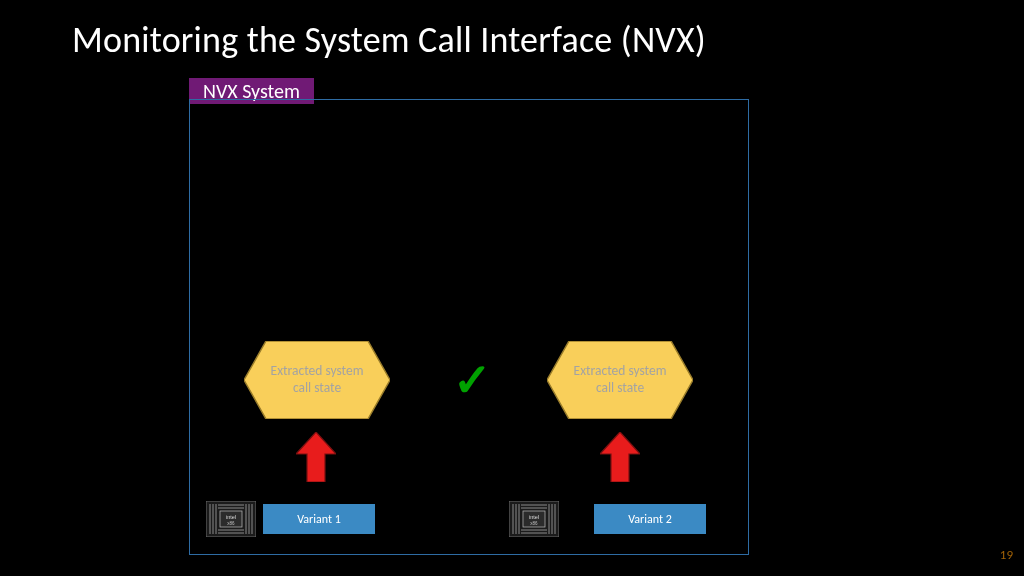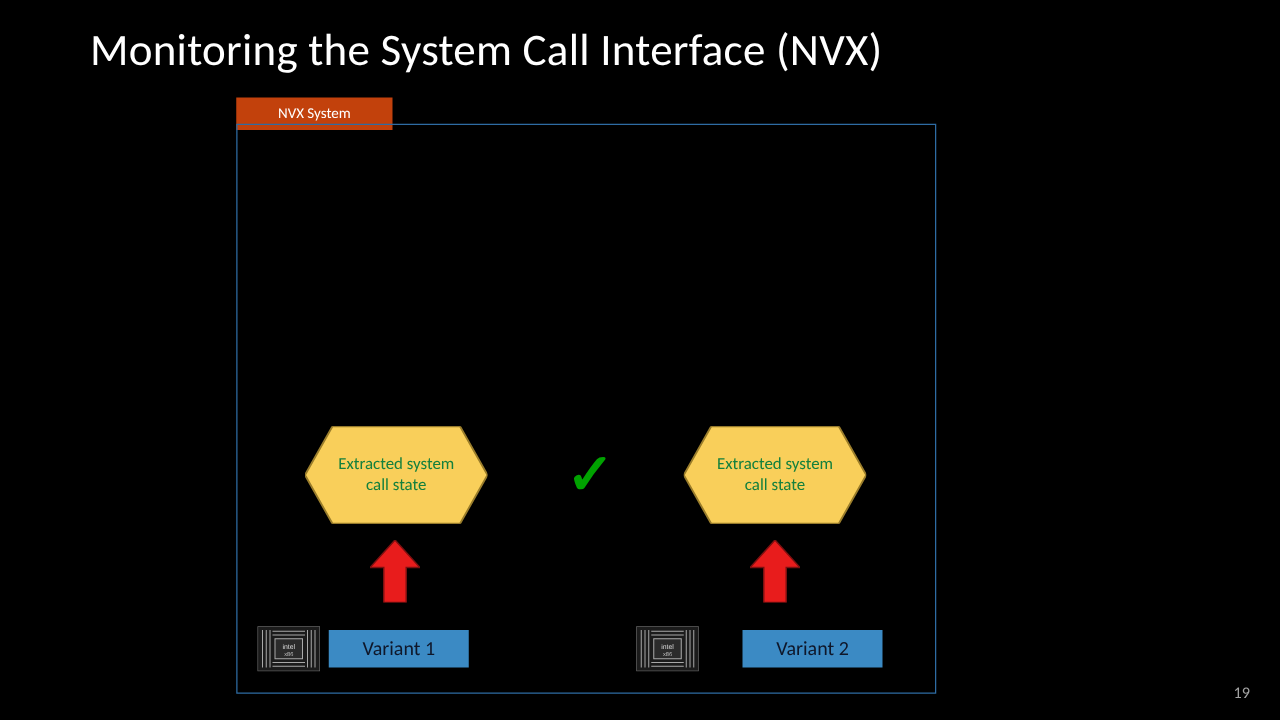--- a/index.html
+++ b/index.html
@@ -1,27 +1,27 @@
 <!DOCTYPE html>
 <html><head>
 <meta charset="utf-8">
 <style>
   * { box-sizing: border-box; margin: 0; padding: 0; }
   html, body { width: 1024px; height: 576px; background: #000; color: #fff; font-family: "Segoe UI", Calibri, sans-serif; overflow: hidden; position: relative; }
   .slide-title { position: absolute; left: 72px; top: 18px; font-size: 36px; font-weight: 300; color: #fff; letter-spacing: 0.2px; }
-  .slide-number { position: absolute; right: 24px; bottom: 14px; font-size: 13px; color: #a3a3a3; }
+  .slide-number { position: absolute; right: 11px; bottom: 14px; font-size: 13px; color: #a16207; }
   .nvx-box { position: absolute; left: 189px; top: 99px; width: 560px; height: 456px; border: 1px solid #2e6ca4; }
-  .nvx-tab { position: absolute; left: 189px; top: 78px; width: 125px; height: 26px; background: #c2410c; color: #fff; display: flex; align-items: center; justify-content: center; font-size: 12px; font-weight: 400; }
-  .hex { position: absolute; width: 146px; height: 78px; color: #15803d; font-size: 13.5px; line-height: 1.25; text-align: center; display: flex; align-items: center; justify-content: center; }
+  .nvx-tab { position: absolute; left: 189px; top: 78px; width: 125px; height: 26px; background: #701a75; color: #fff; display: flex; align-items: center; justify-content: center; font-size: 20px; font-weight: 400; }
+  .hex { position: absolute; width: 146px; height: 78px; color: #a3a3a3; font-size: 13.5px; line-height: 1.25; text-align: center; display: flex; align-items: center; justify-content: center; }
   .hex svg { position: absolute; inset: 0; width: 100%; height: 100%; }
   .hex .hex-text { position: relative; z-index: 2; padding: 0 18px; }
   .check { position: absolute; font-size: 46px; color: #00a200; font-weight: 700; }
   .arrow { position: absolute; width: 40px; height: 50px; }
   .arrow svg { width: 100%; height: 100%; }
-  .variant-label { position: absolute; height: 30px; width: 112px; background: #3b8ac4; color: #0f172a; display: flex; align-items: center; justify-content: center; font-size: 16px; }
+  .variant-label { position: absolute; height: 30px; width: 112px; background: #3b8ac4; color: #ffffff; display: flex; align-items: center; justify-content: center; font-size: 12px; }
   .chip { position: absolute; width: 50px; height: 36px; }
   .chip svg { width: 100%; height: 100%; }
 </style>
 </head>
 <body>
 
 <div class="slide-title">Monitoring the System Call Interface (NVX)</div>
 
 <div class="nvx-tab">NVX System</div>
 <div class="nvx-box"></div>

